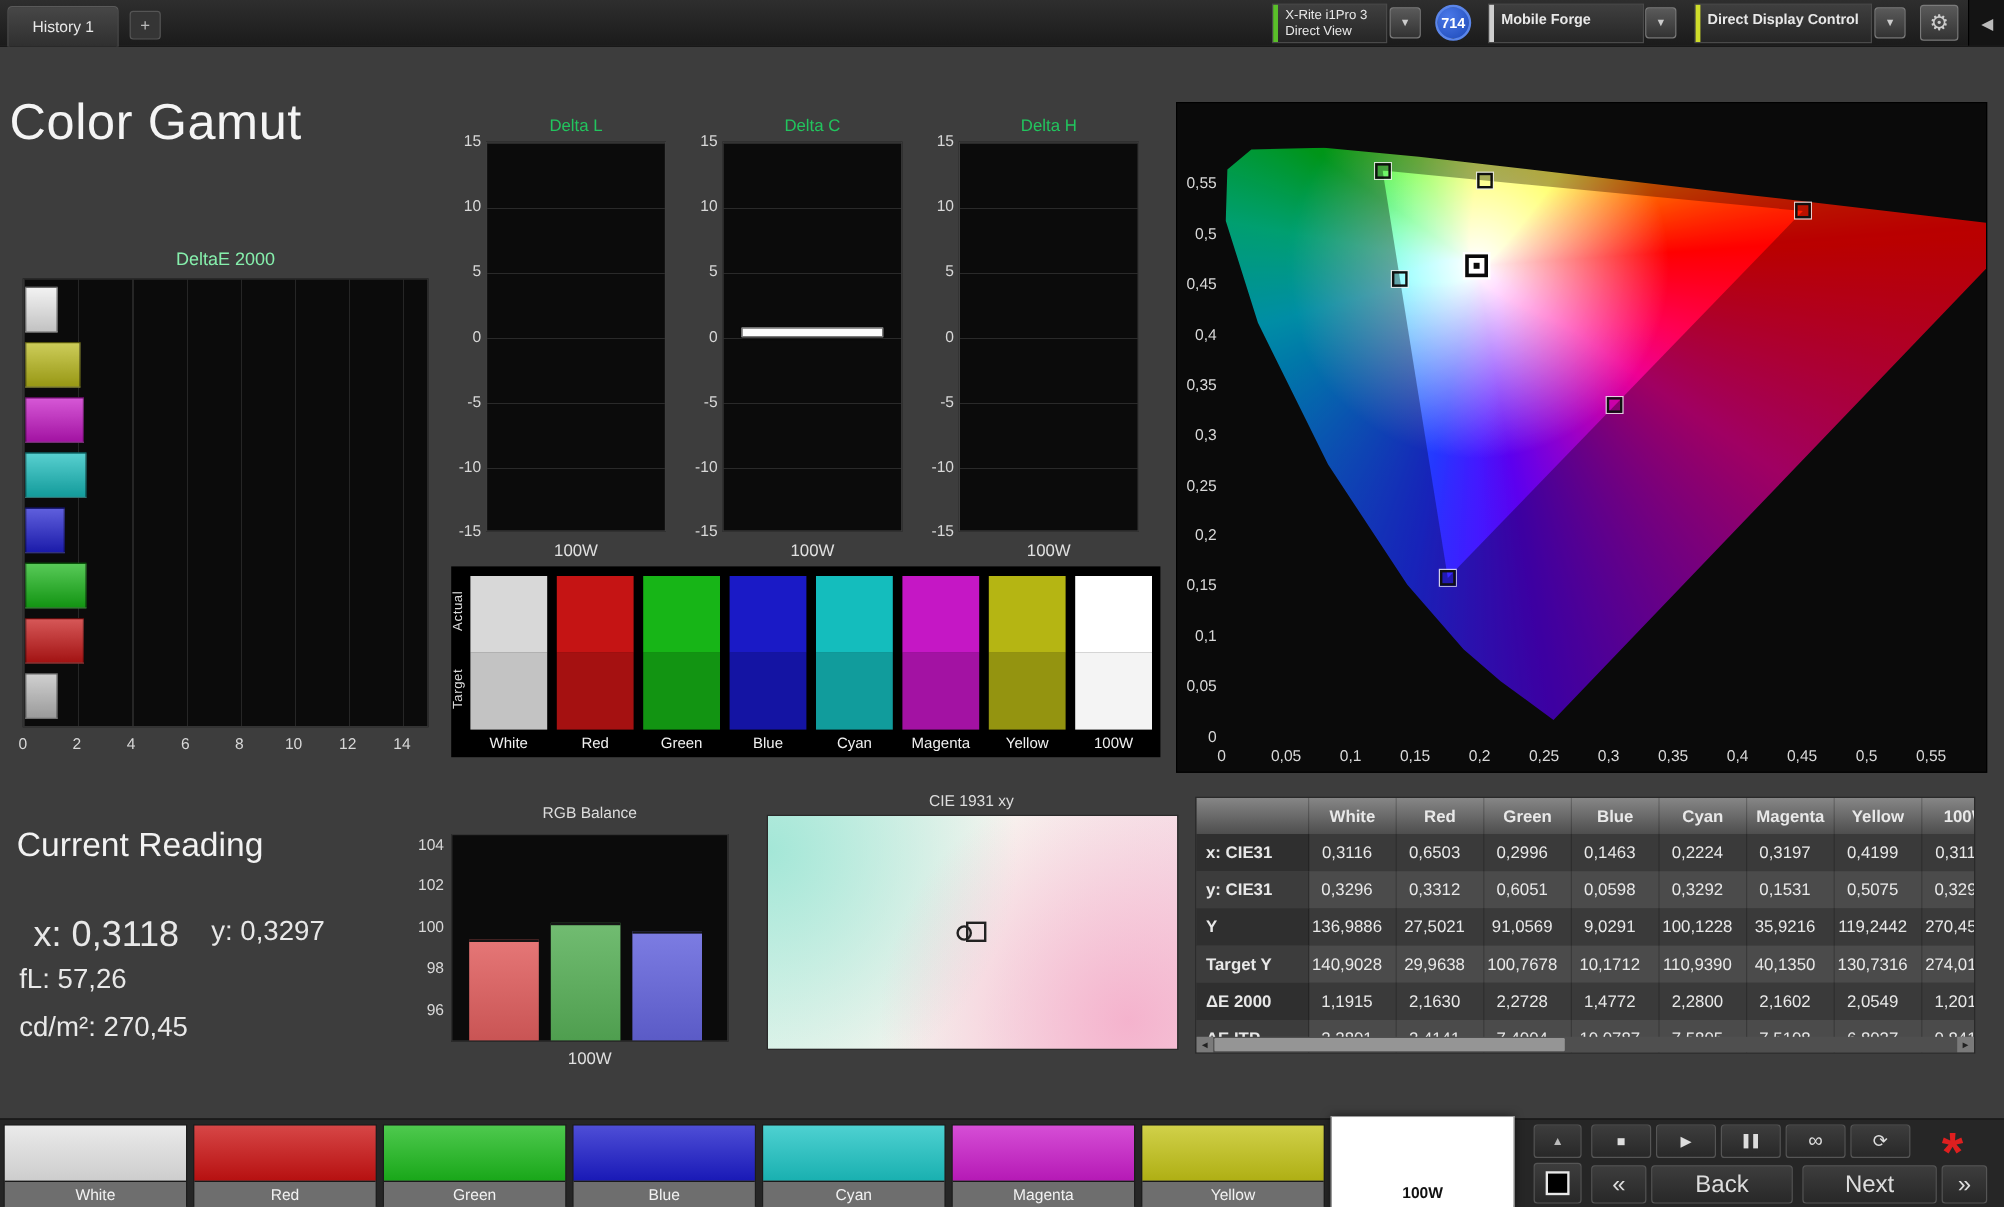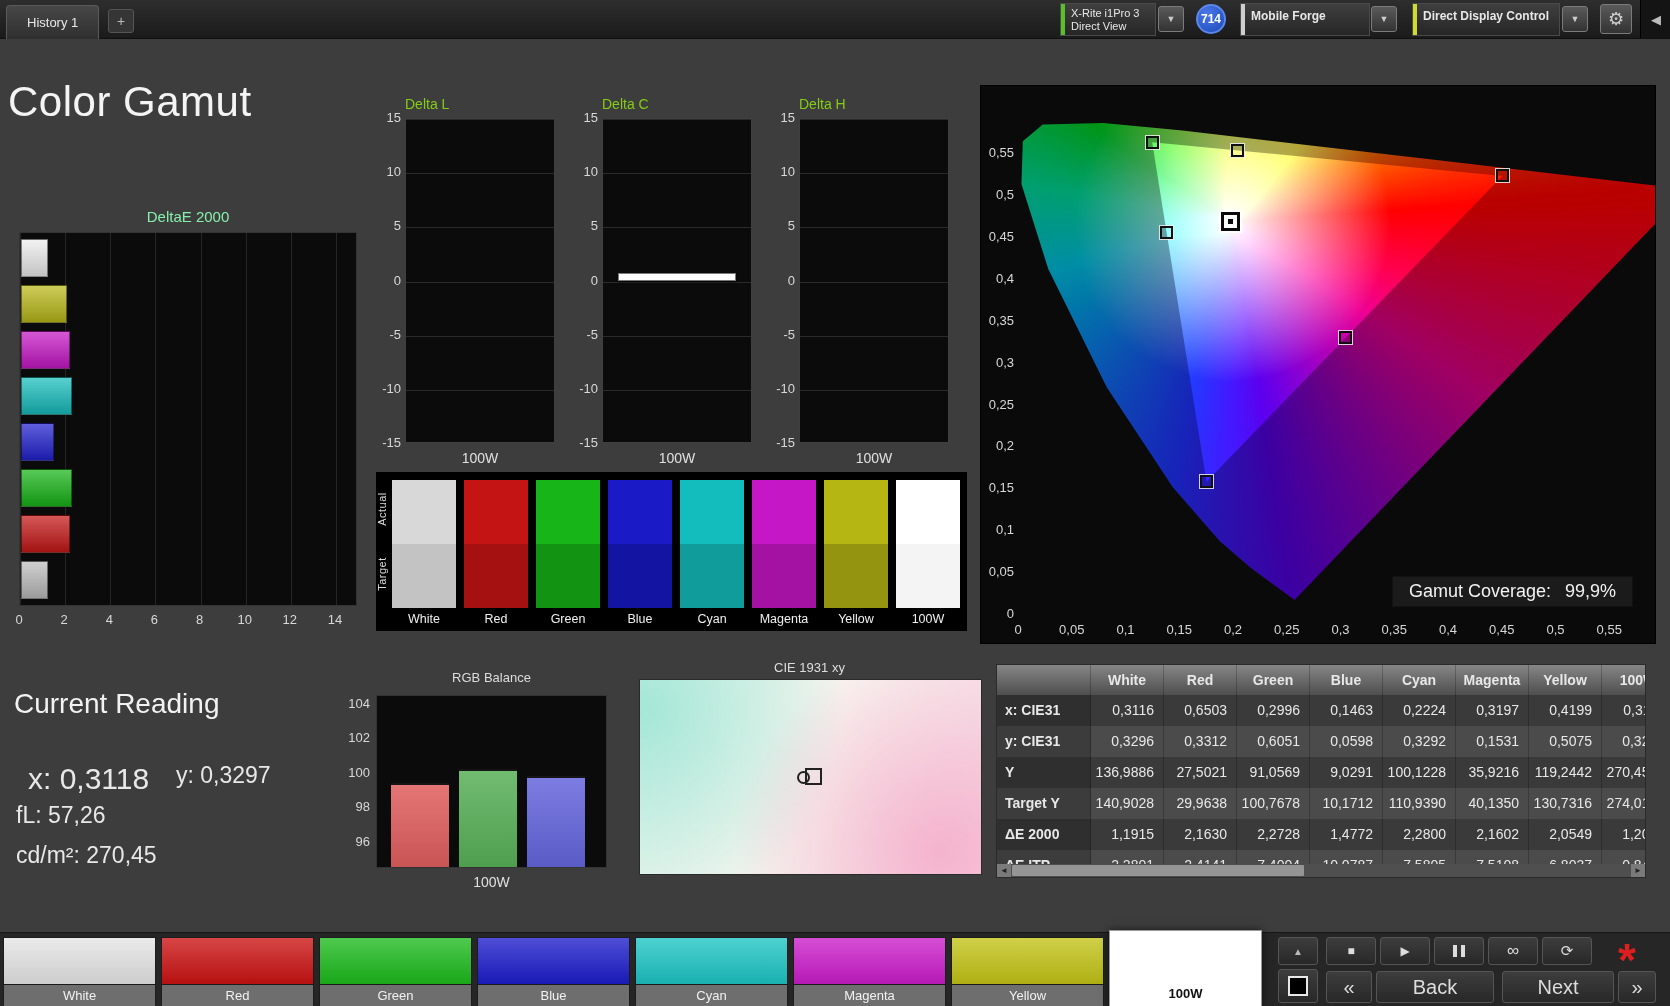--- a/index.html
+++ b/index.html
@@ -32,21 +32,21 @@
   .page-title{position:absolute;left:8px;top:78px;font-size:42px;color:#f4f4f4;letter-spacing:.5px;}
   
   .de-title{position:absolute;left:19px;top:208px;width:338px;text-align:center;font-size:15px;color:#86efac;}
   #dePlot{position:absolute;left:19px;top:232px;width:338px;height:374px;background:#0b0b0b;
        border:1px solid #333;box-sizing:border-box;
        background-image:repeating-linear-gradient(to right,#262626 0 1px,transparent 1px 45.14px);}
   .debar{position:absolute;left:1px;height:38px;border:1px solid rgba(0,0,0,.45);box-sizing:border-box;
        background-image:linear-gradient(rgba(255,255,255,.28),rgba(0,0,0,.18));}
   .detick{position:absolute;top:612px;width:30px;text-align:center;font-size:13px;color:#d8d8d8;}
   
-  .dtitle{position:absolute;top:96px;width:150px;font-size:14px;color:#84cc16;}
+  .dtitle{position:absolute;top:96px;width:150px;text-align:center;font-size:14px;color:#22c55e;}
   .dplot{position:absolute;top:118px;width:150px;height:325px;background:#0b0b0b;border:1px solid #3f3f3f;
        box-sizing:border-box;background-image:repeating-linear-gradient(to bottom,#2a2a2a 0 1px,transparent 1px 54.17px);}
   .dtick{position:absolute;width:32px;text-align:right;font-size:13px;color:#d8d8d8;}
   .dbar{position:absolute;left:15px;width:118px;background:#fdfdfd;border:1px solid #7a7a7a;
        box-sizing:border-box;box-shadow:0 1px 2px #000;}
   .dxlabel{position:absolute;top:450px;width:150px;text-align:center;font-size:14px;color:#e0e0e0;}
   
   #strip{position:absolute;left:376px;top:472px;width:591px;height:159px;background:#000;}
   .rlabel{position:absolute;left:-23px;width:60px;height:14px;font-size:11px;color:#ddd;text-align:center;
        transform:rotate(-90deg);letter-spacing:.5px;}
@@ -106,21 +106,21 @@
   
   #tbl{position:absolute;left:996px;top:664px;width:648px;height:212px;overflow:hidden;
        border:1px solid #2a2a2a;background:#3a3a3a;box-sizing:content-box;}
   #tblInner{position:absolute;left:0;top:0;width:674px;}
   .trow{display:flex;width:674px;height:31px;}
   .thead{height:30px;background:linear-gradient(#868686,#4e4e4e);}
   .tc{flex:none;width:73px;font-size:14px;line-height:31px;border-right:1px solid rgba(0,0,0,.22);
       box-sizing:border-box;overflow:hidden;white-space:nowrap;}
   .th{text-align:center;font-weight:bold;line-height:30px;}
   .tlab{width:94px;font-weight:bold;text-align:left;padding-left:8px;}
-  .tval{text-align:right;padding-right:9px;}
+  .tval{text-align:center;padding-right:9px;}
   .even{background:#3a3a3a;}  .even .tlab{background:#2f2f2f;}
   .odd{background:#4b4b4b;}   .odd .tlab{background:#3c3c3c;}
   .sbar{position:absolute;left:0;bottom:0;width:648px;height:13px;background:#4f4f4f;z-index:3;}
   .sarrow{position:absolute;top:0;width:14px;height:13px;background:#7a7a7a;color:#222;font-size:8px;
        line-height:13px;text-align:center;}
   .sarrow.left{left:0;} .sarrow.right{right:0;}
   .sthumb{position:absolute;left:15px;top:1px;width:292px;height:11px;background:#959595;border-radius:1px;}
   
   #band{position:absolute;left:0;top:932px;width:1670px;height:74px;background:#262626;
        border-top:1px solid #151515;}
@@ -296,23 +296,20 @@
       <div class="scol" style="left: 520px;">
         <div class="sw" style="top: 0px; background: rgb(255, 255, 255);"></div>
         <div class="sw" style="top: 64px; background: rgb(244, 244, 244);"></div>
         <div class="slabel">100W</div>
       </div>
     </div>
 
   <div id="ciePanel">
     <div class="hs base"></div>
     <div class="hs tri"></div>
-    <div class="coverage">
-      <span>Gamut Coverage:</span><span class="covval">99,9%</span>
-    </div>
   <div class="cxt" style="left: 17px;">0</div>
       <div class="cxt" style="left: 70.75px;">0,05</div>
       <div class="cxt" style="left: 124.5px;">0,1</div>
       <div class="cxt" style="left: 178.25px;">0,15</div>
       <div class="cxt" style="left: 232px;">0,2</div>
       <div class="cxt" style="left: 285.75px;">0,25</div>
       <div class="cxt" style="left: 339.5px;">0,3</div>
       <div class="cxt" style="left: 393.25px;">0,35</div>
       <div class="cxt" style="left: 447px;">0,4</div>
       <div class="cxt" style="left: 500.75px;">0,45</div>

